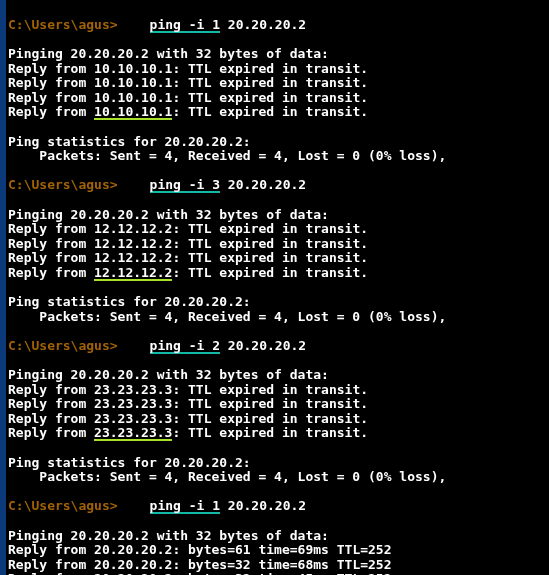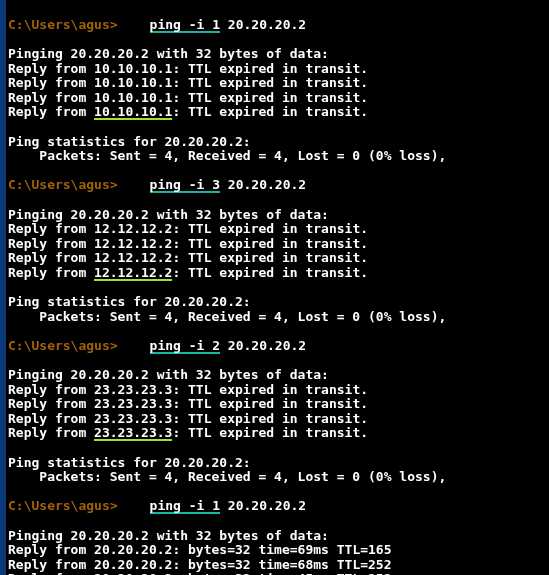--- a/index.html
+++ b/index.html
@@ -55,21 +55,21 @@
 <span><span class="bright">Reply from </span><span class="bright">23.23.23.3</span><span class="bright">: TTL expired in transit.</span></span>
 <span><span class="bright">Reply from </span><span class="bright">23.23.23.3</span><span class="bright">: TTL expired in transit.</span></span>
 <span><span class="bright">Reply from </span><span class="bright ul-green">23.23.23.3</span><span class="bright">: TTL expired in transit.</span></span>
 <span></span>
 <span class="bright">Ping statistics for 20.20.20.2:</span>
 <span class="bright">    Packets: Sent = 4, Received = 4, Lost = 0 (0% loss),</span>
 <span></span>
 <span><span class="dim">C:\Users\agus&gt;</span><span class="ul-blue bright">ping -i 1</span><span class="bright"> 20.20.20.2</span></span>
 <span></span>
 <span class="bright">Pinging 20.20.20.2 with 32 bytes of data:</span>
-<span><span class="bright">Reply from </span><span class="bright">20.20.20.2</span><span class="bright">: bytes=32 time=69ms TTL=165</span></span>
+<span><span class="bright">Reply from </span><span class="bright">20.20.20.2</span><span class="bright">: bytes=61 time=69ms TTL=252</span></span>
 <span><span class="bright">Reply from </span><span class="bright">20.20.20.2</span><span class="bright">: bytes=32 time=68ms TTL=252</span></span>
 <span><span class="bright">Reply from </span><span class="bright">20.20.20.2</span><span class="bright">: bytes=32 time=45ms TTL=252</span></span>
 
 <span></span>
 
 
 
 
 <span></span>
 

